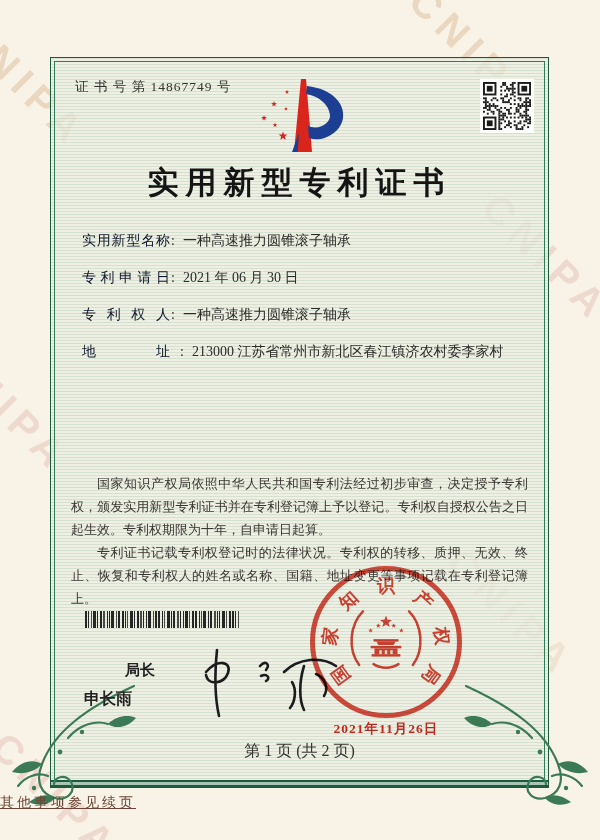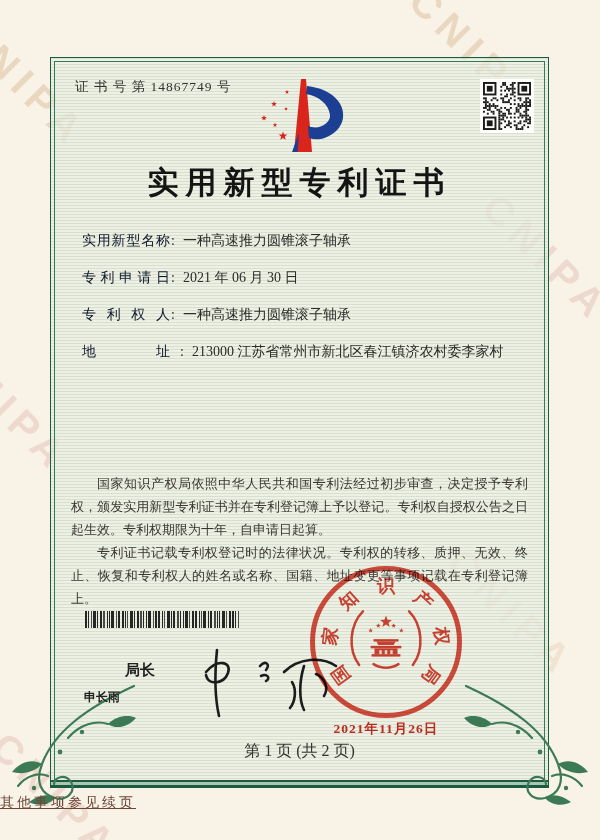--- a/index.html
+++ b/index.html
@@ -54,21 +54,21 @@
   .field-value { color:#2b2b28; }
   .grant-row { position:absolute; left:32px; right:24px; top:406px; font-size:14px; }
   .grant-right { position:absolute; left:255px; top:0; }
   .paras {
     position:absolute; left:21px; right:21px; top:430px;
     font-size:13px; line-height:23px; text-align:justify; color:#3a3632;
   }
   .paras p { text-indent:2em; }
   .barcode { position:absolute; left:35px; top:569px; }
   .director-title { position:absolute; left:34px; top:619px; font-family:Liberation Mono, monospace; font-weight:700; font-size:15px; color:#222;margin-left:41px; }
-  .director-name  { position:absolute; left:34px; top:647px; font-family:"Liberation Sans","DejaVu Sans",sans-serif; font-weight:700; font-size:12px; color:#222; }
+  .director-name  { position:absolute; left:34px; top:647px; font-family:"Liberation Sans","DejaVu Sans",sans-serif; font-weight:700; font-size:16px; color:#222; }
   .signature { position:absolute; left:122px; top:598px; }
   .page-number { position:absolute; left:0; right:0; top:699px; text-align:center; font-size:16px; color:#33332f; }
 
   .seal {
     position:absolute; z-index:5; left:310px; top:566px; width:152px; height:152px;
     border:5px solid rgba(216,55,40,0.88); border-radius:50%;
     mix-blend-mode:multiply;
   }
   .seal-char {
     position:absolute; left:50%; top:50%;

